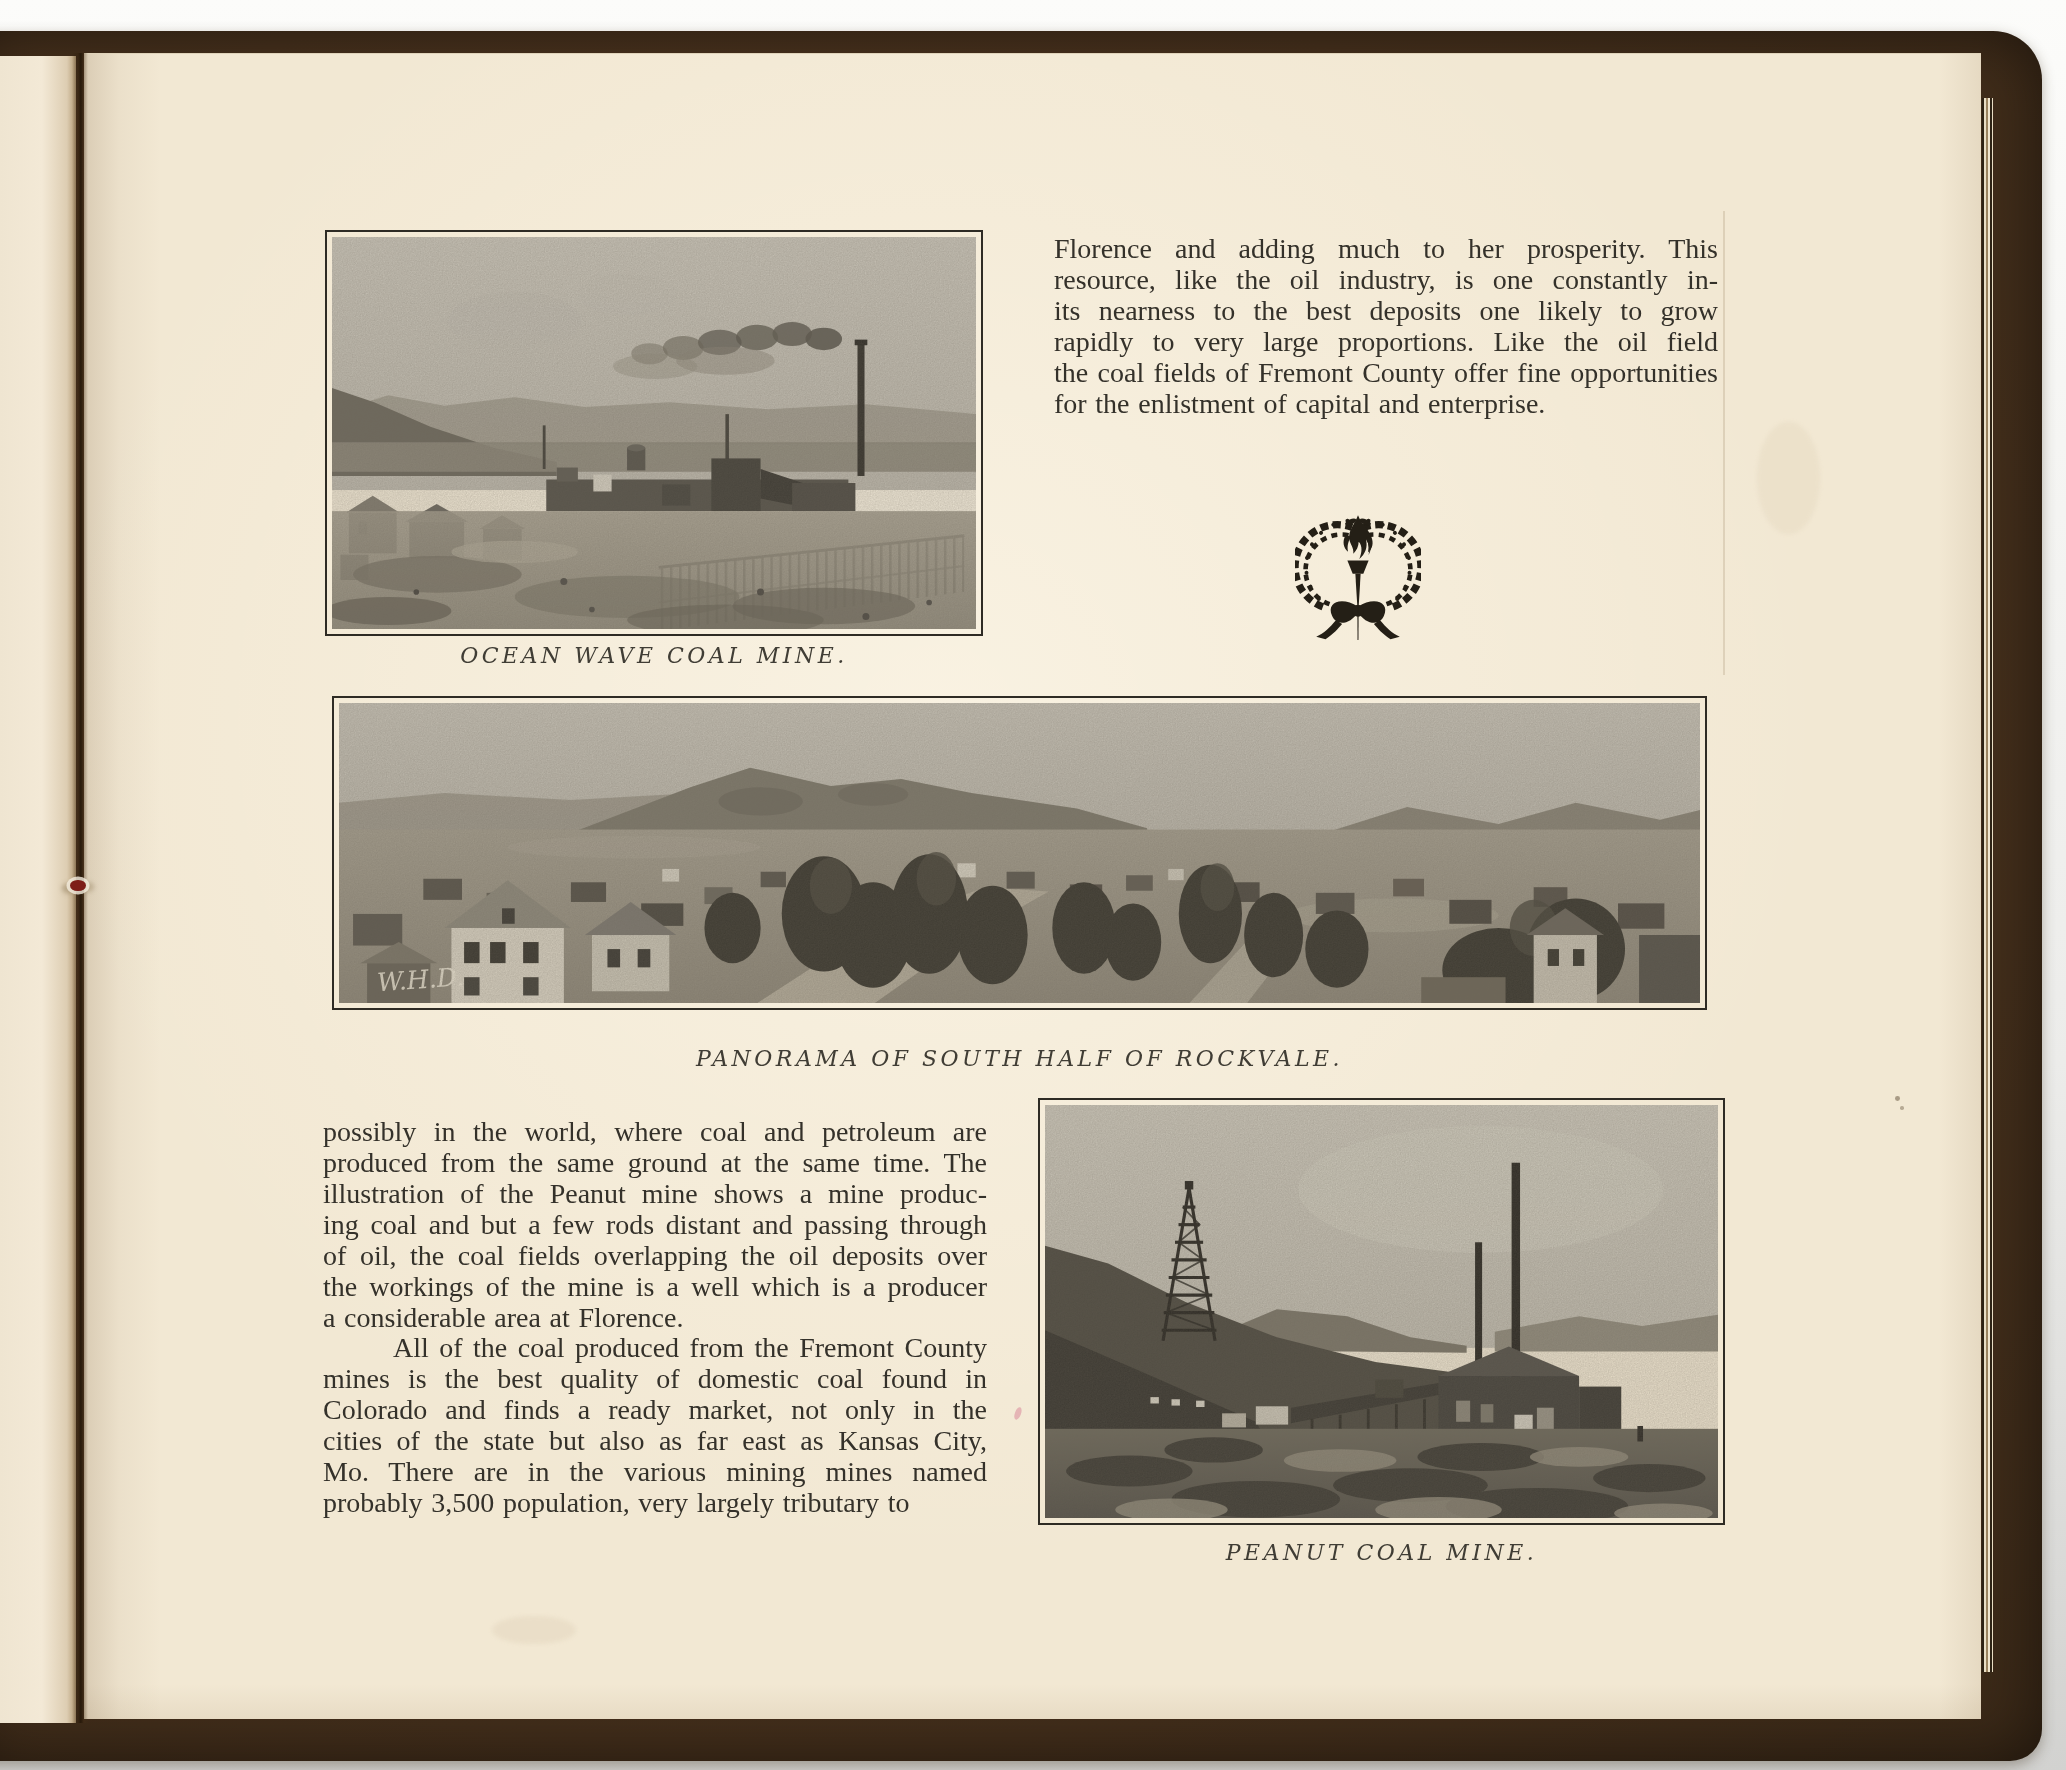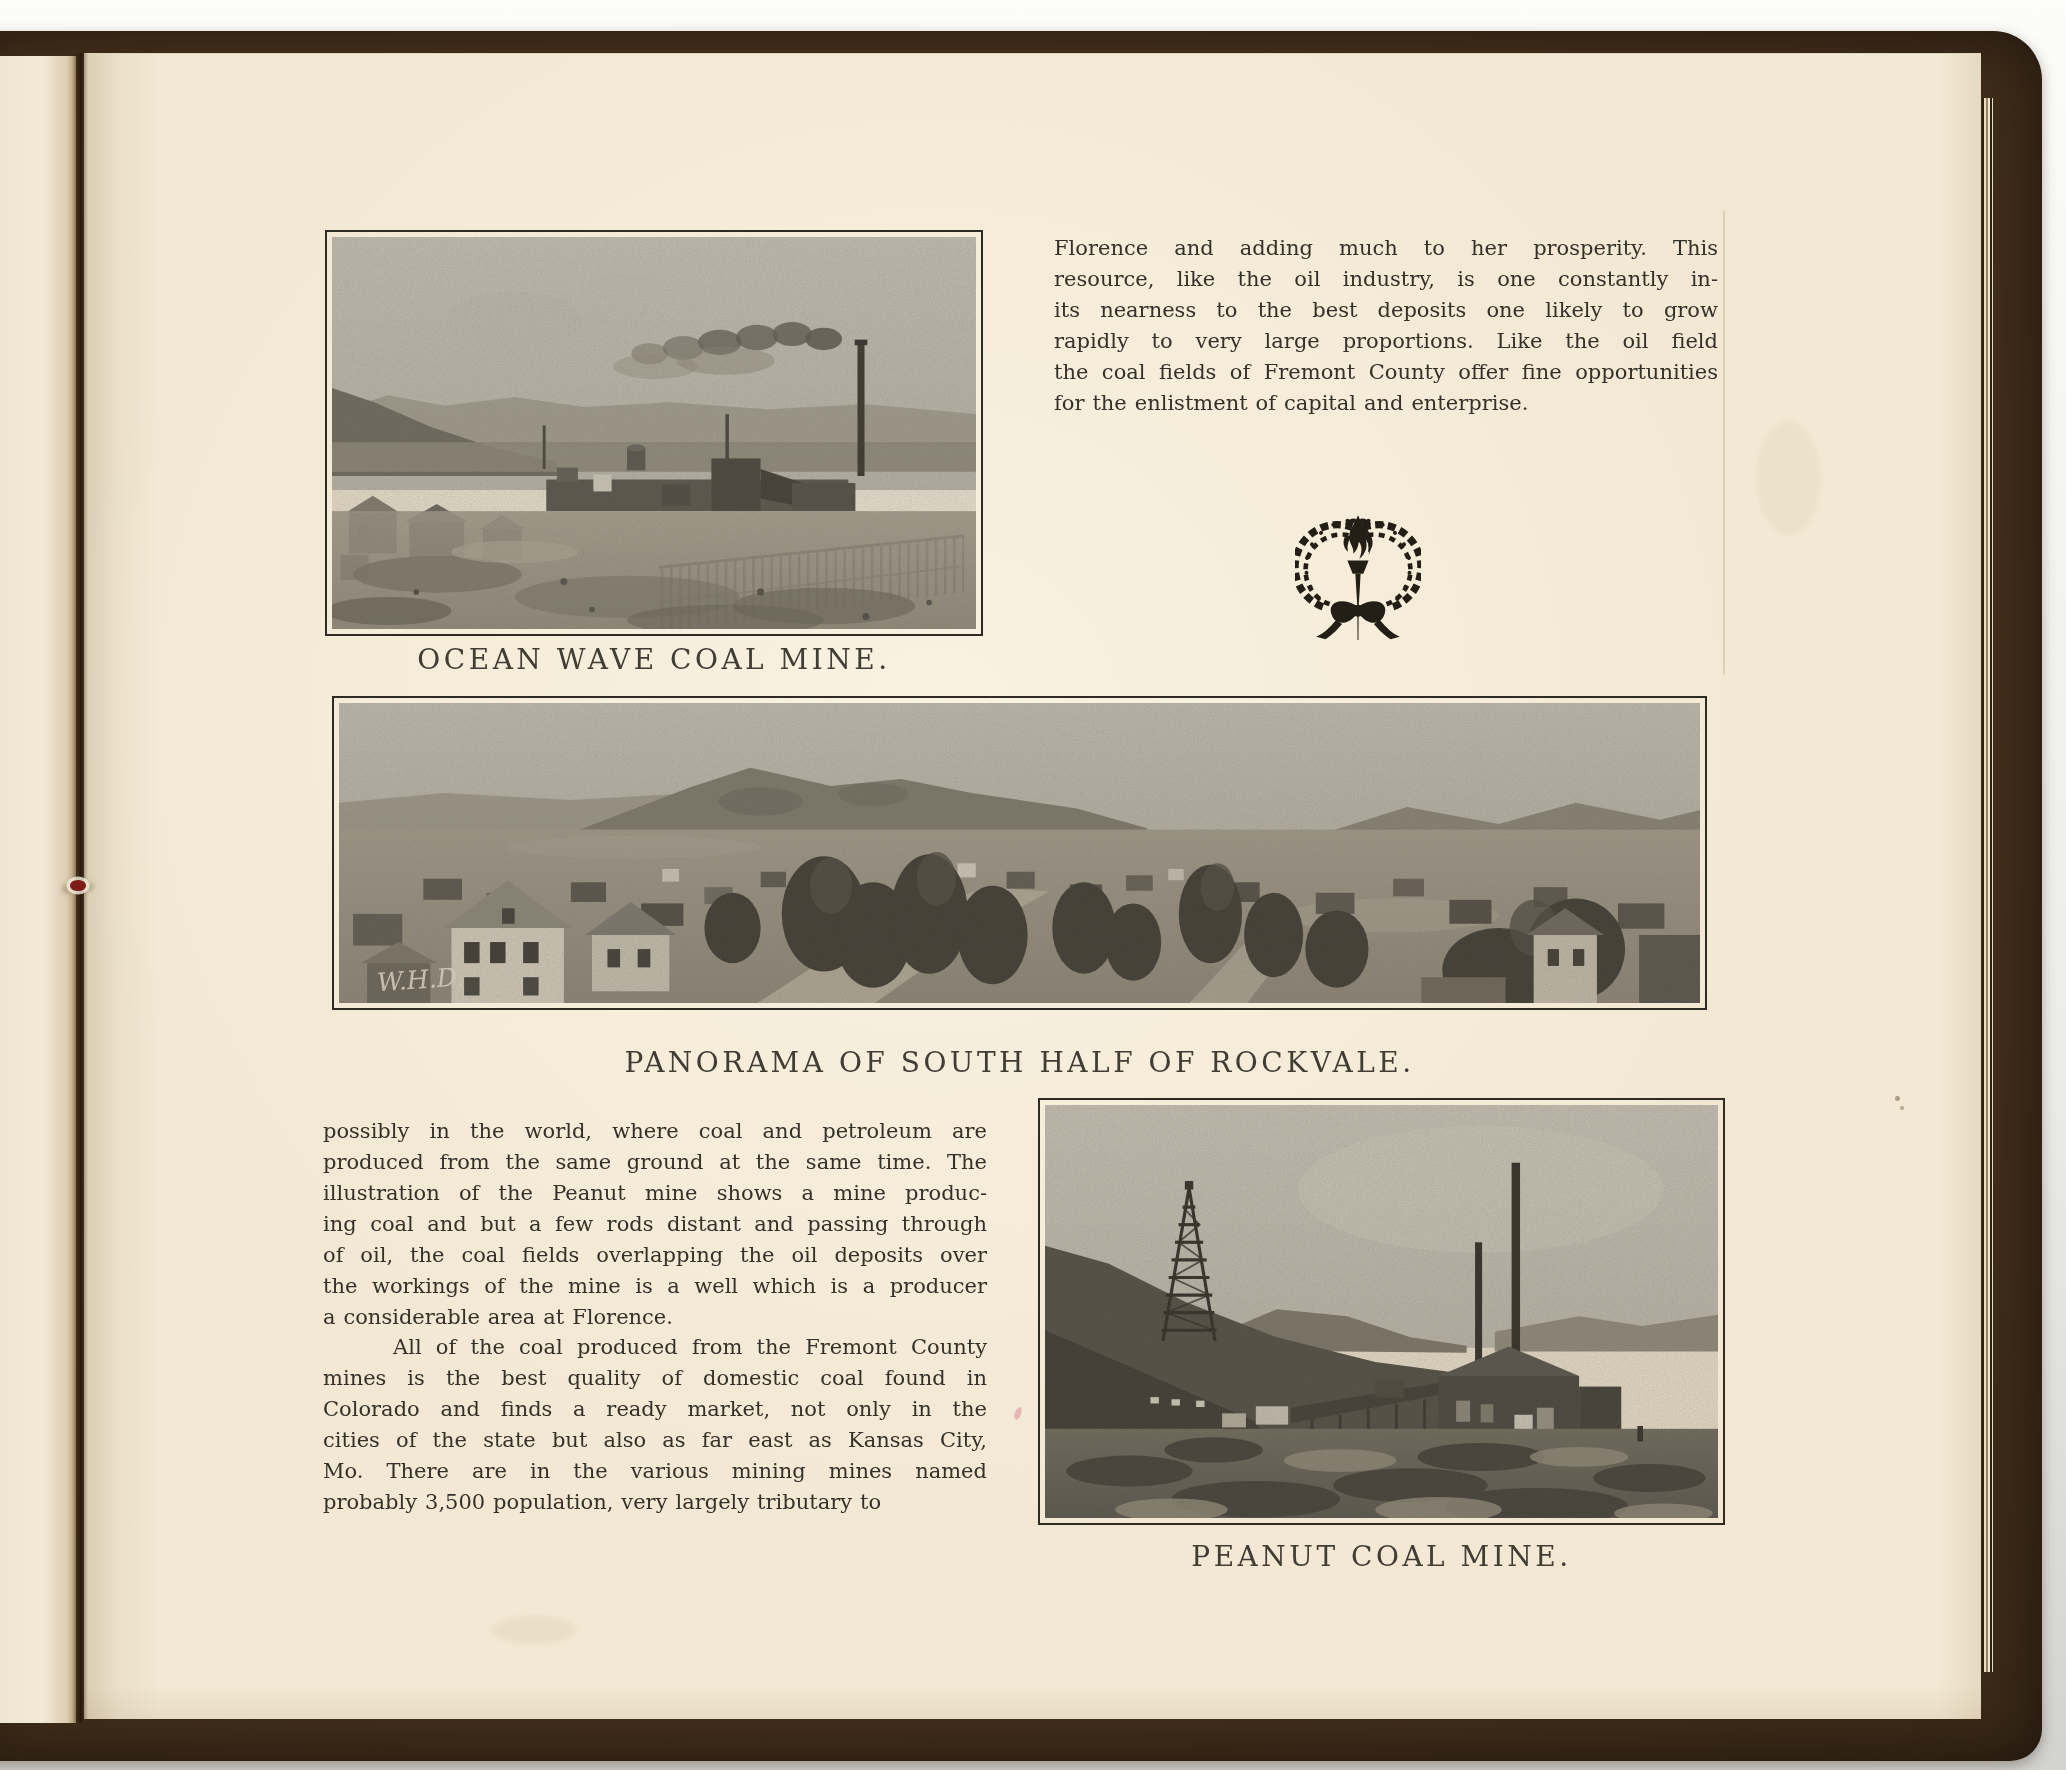--- a/index.html
+++ b/index.html
@@ -24,23 +24,23 @@
           #f2e8d3;
         border-top:1.4px solid #dfd3ba;}
   .gutter{position:absolute;left:72px;top:53px;width:15.5px;height:1670px;
           background:linear-gradient(90deg, rgba(50,32,14,0) 0%, rgba(50,32,14,.45) 38%, rgba(35,22,8,.85) 55%, rgba(70,48,24,.35) 75%, rgba(70,48,24,0) 100%);}
   .stack-edges{position:absolute;left:1982px;top:98px;width:11.2px;height:1574px;
           background:repeating-linear-gradient(90deg,#2c2214 0 2.1px,#e8ddc4 2.1px 4.2px,#9a835f 4.2px 5.6px,#f0e6cf 5.6px 7.7px);}
   
   .photo{position:absolute;border:2.1px solid #2e2b24;padding:4.9px;box-sizing:border-box;}
   .photo svg{display:block;width:100%;height:100%;}
   
-  .caption{position:absolute;font-size:28px;letter-spacing:3.5px;color:#403d35;text-align:center;white-space:nowrap;}
-  
-  .txt{position:absolute;width:664px;font-size:21px;line-height:31px;color:#34312a;word-spacing:.06em;}
+  .caption{position:absolute;font-size:22px;letter-spacing:3.5px;color:#403d35;text-align:center;white-space:nowrap;font-style:italic;}
+  
+  .txt{position:absolute;width:664px;font-size:28px;line-height:31px;color:#34312a;word-spacing:.06em;font-family:Liberation Serif, serif;}
   .jline{text-align:justify;text-align-last:justify;}
   .jline.last{text-align-last:left;}
   .jline.indent{text-indent:70px;}
   
   .ornament{position:absolute;left:1295px;top:502px;width:126px;height:144px;}
   .ornament svg{display:block;width:100%;height:100%;}
   
   .crease{position:absolute;left:1723px;top:211px;width:2.1px;height:464px;background:rgba(140,115,80,.20);filter:blur(0.7px);}
   .stitch{position:absolute;left:70px;top:880px;width:15.5px;height:11.2px;background:#7e1d18;border-radius:50%;
           box-shadow:0 0 0 3.5px rgba(245,238,222,.8), -8.4px 2.8px 4.2px rgba(150,130,95,.5), 8.4px 1.4px 4.2px rgba(150,130,95,.4);}

